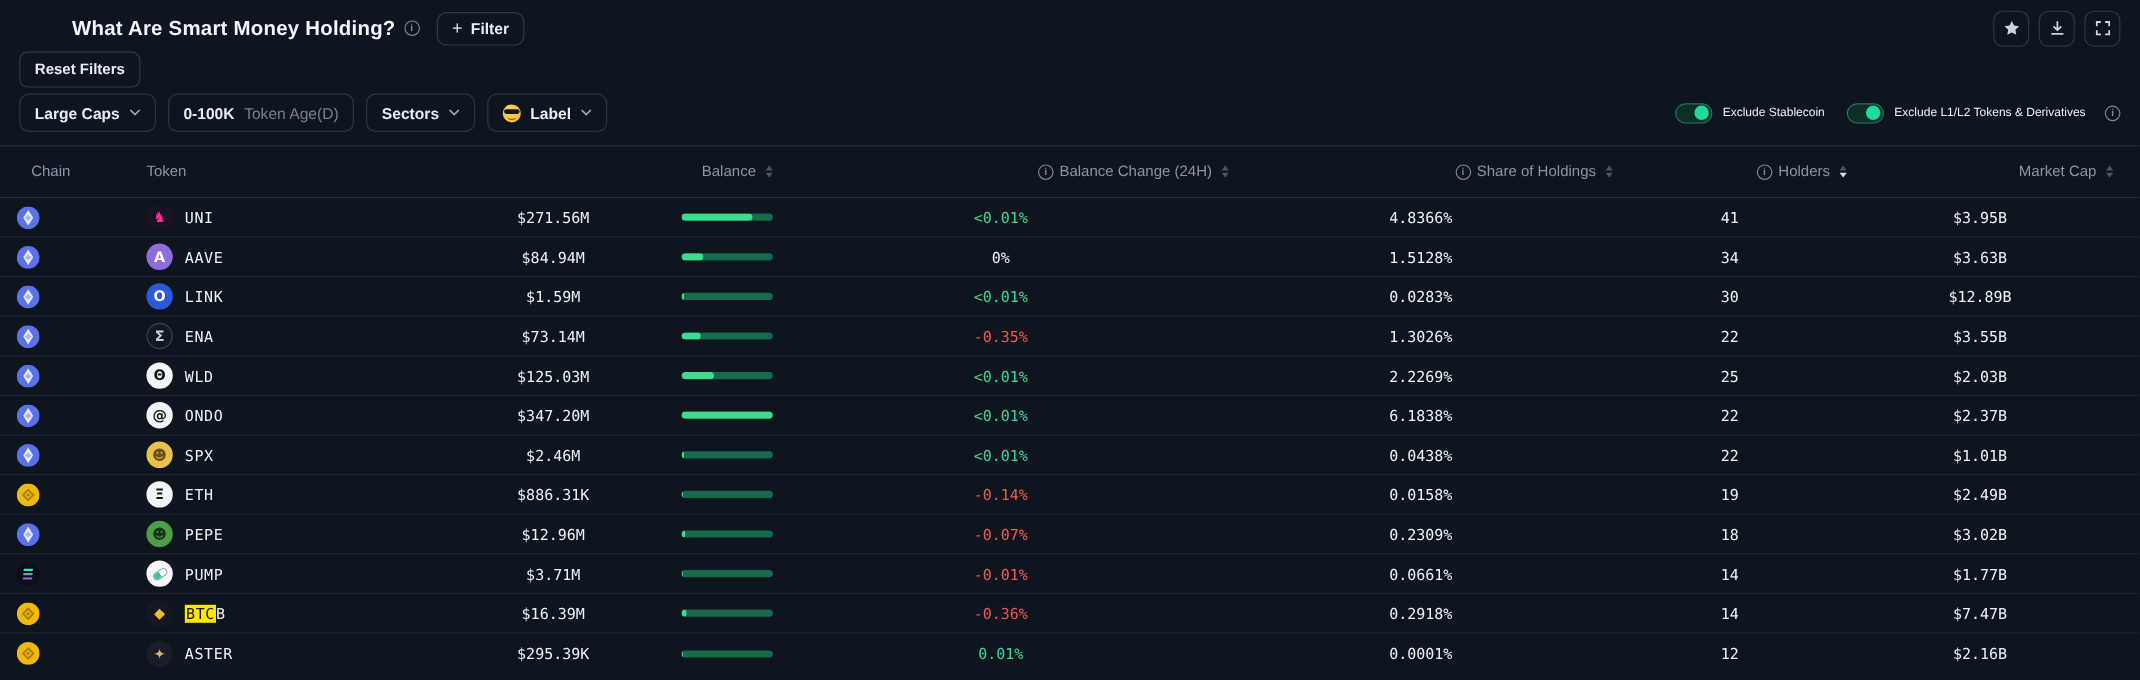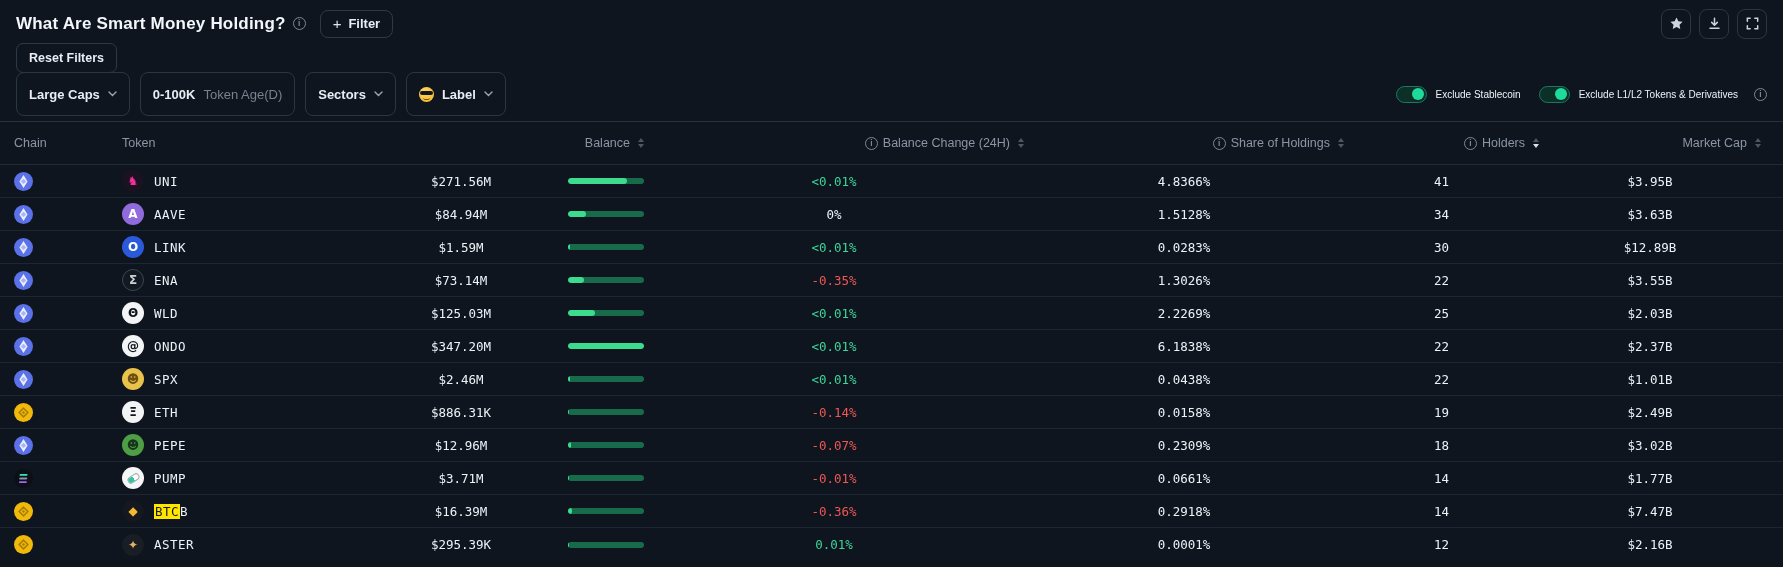--- a/index.html
+++ b/index.html
@@ -7,21 +7,21 @@
   body {
     background:#0e151f;
     font-family:"Liberation Sans", sans-serif;
     color:#e9edf3;
     -webkit-font-smoothing:antialiased;
   }
   .app { width:1783px; height:567px; display:flex; flex-direction:column; }
 
   
   .topbar { display:flex; align-items:center; padding:9px 16px 4px 16px; height:42px; }
-  .page-title { font-size:17px; font-weight:700; letter-spacing:.2px; color:#f3f6fa; }
+  .page-title { font-size:17px; font-weight:700; letter-spacing:.2px; color:#f3f6fa;margin-left:44px; }
   .info {
     display:inline-flex; align-items:center; justify-content:center;
     width:13px; height:13px; border:1.2px solid #7d8794; border-radius:50%;
     color:#7d8794; font-size:8.5px; font-weight:700; font-style:normal; line-height:1;
     margin-left:7px; flex:none;
   }
   .btn {
     display:inline-flex; align-items:center; gap:7px;
     height:28px; padding:0 12px; border:1px solid #2e3948; border-radius:8px;
     background:transparent; color:#e9edf3; font-size:13px; font-weight:600; cursor:pointer;
@@ -41,21 +41,21 @@
     display:inline-flex; align-items:center; gap:7px; height:26px; padding:0 10px;
     background:#2a3342; border-radius:6px; font-size:12.5px; color:#e3e9f0; font-weight:600;
   }
   .chip-x { color:#9aa4b2; font-size:13px; margin-left:2px; cursor:pointer; }
   .reset-btn { height:30px; border-radius:7px; font-size:12.5px; }
 
   
   .controlrow { display:flex; align-items:center; padding:8px 16px 0 16px; height:36px; }
   .pills { display:flex; gap:10px; align-items:center; }
   .pill {
-    display:inline-flex; align-items:center; gap:8px; height:44px; padding:0 12px;
+    display:inline-flex; align-items:center; gap:8px; height:32px; padding:0 12px;
     border:1px solid #2b3644; border-radius:8px; font-size:13px; font-weight:600;
     color:#e8edf3; cursor:pointer; background:transparent;
   }
   .pill .muted { color:#77818f; font-weight:400; }
   .caret { width:9px; height:6px; display:inline-block; }
   .emoji-cool {
     position:relative; width:15px; height:15px; border-radius:50%;
     background:radial-gradient(circle at 35% 30%, #ffd75e, #f0b429); flex:none;
   }
   .emoji-cool::before {
@@ -81,21 +81,21 @@
   
   .table { margin-top:13px; border-top:1px solid #27313f; flex:1; display:flex; flex-direction:column; }
   .grid {
     display:grid;
     grid-template-columns:122px 240px 198px 84px 380px 320px 195px 222px;
     padding-right:22px; align-items:center;
   }
   .thead { height:43px; color:#8b95a5; font-size:12.5px; border-bottom:1px solid #212c3a; }
   .th { display:flex; align-items:center; gap:5px; }
   .th.right { justify-content:flex-end; }
-  .th-chain { padding-left:14px; }
+  .th-chain { padding-left:26px; }
   .th-balance { grid-column:3 / 5; }
   .sort { display:inline-flex; flex-direction:column; gap:2px; margin-left:3px; }
   .sort .up { width:0; height:0; border-left:3.5px solid transparent; border-right:3.5px solid transparent; border-bottom:4px solid #4c5665; }
   .sort .dn { width:0; height:0; border-left:3.5px solid transparent; border-right:3.5px solid transparent; border-top:4px solid #4c5665; }
   .sort.desc .dn { border-top-color:#dbe2ea; }
 
   .tbody { flex:1; }
   .row { height:33px; border-bottom:1px solid #1d2734; font-family:"DejaVu Sans Mono", monospace; font-size:12.5px; }
   .row:last-child { border-bottom:none; }
   .cell-chain { padding-left:14px; }

